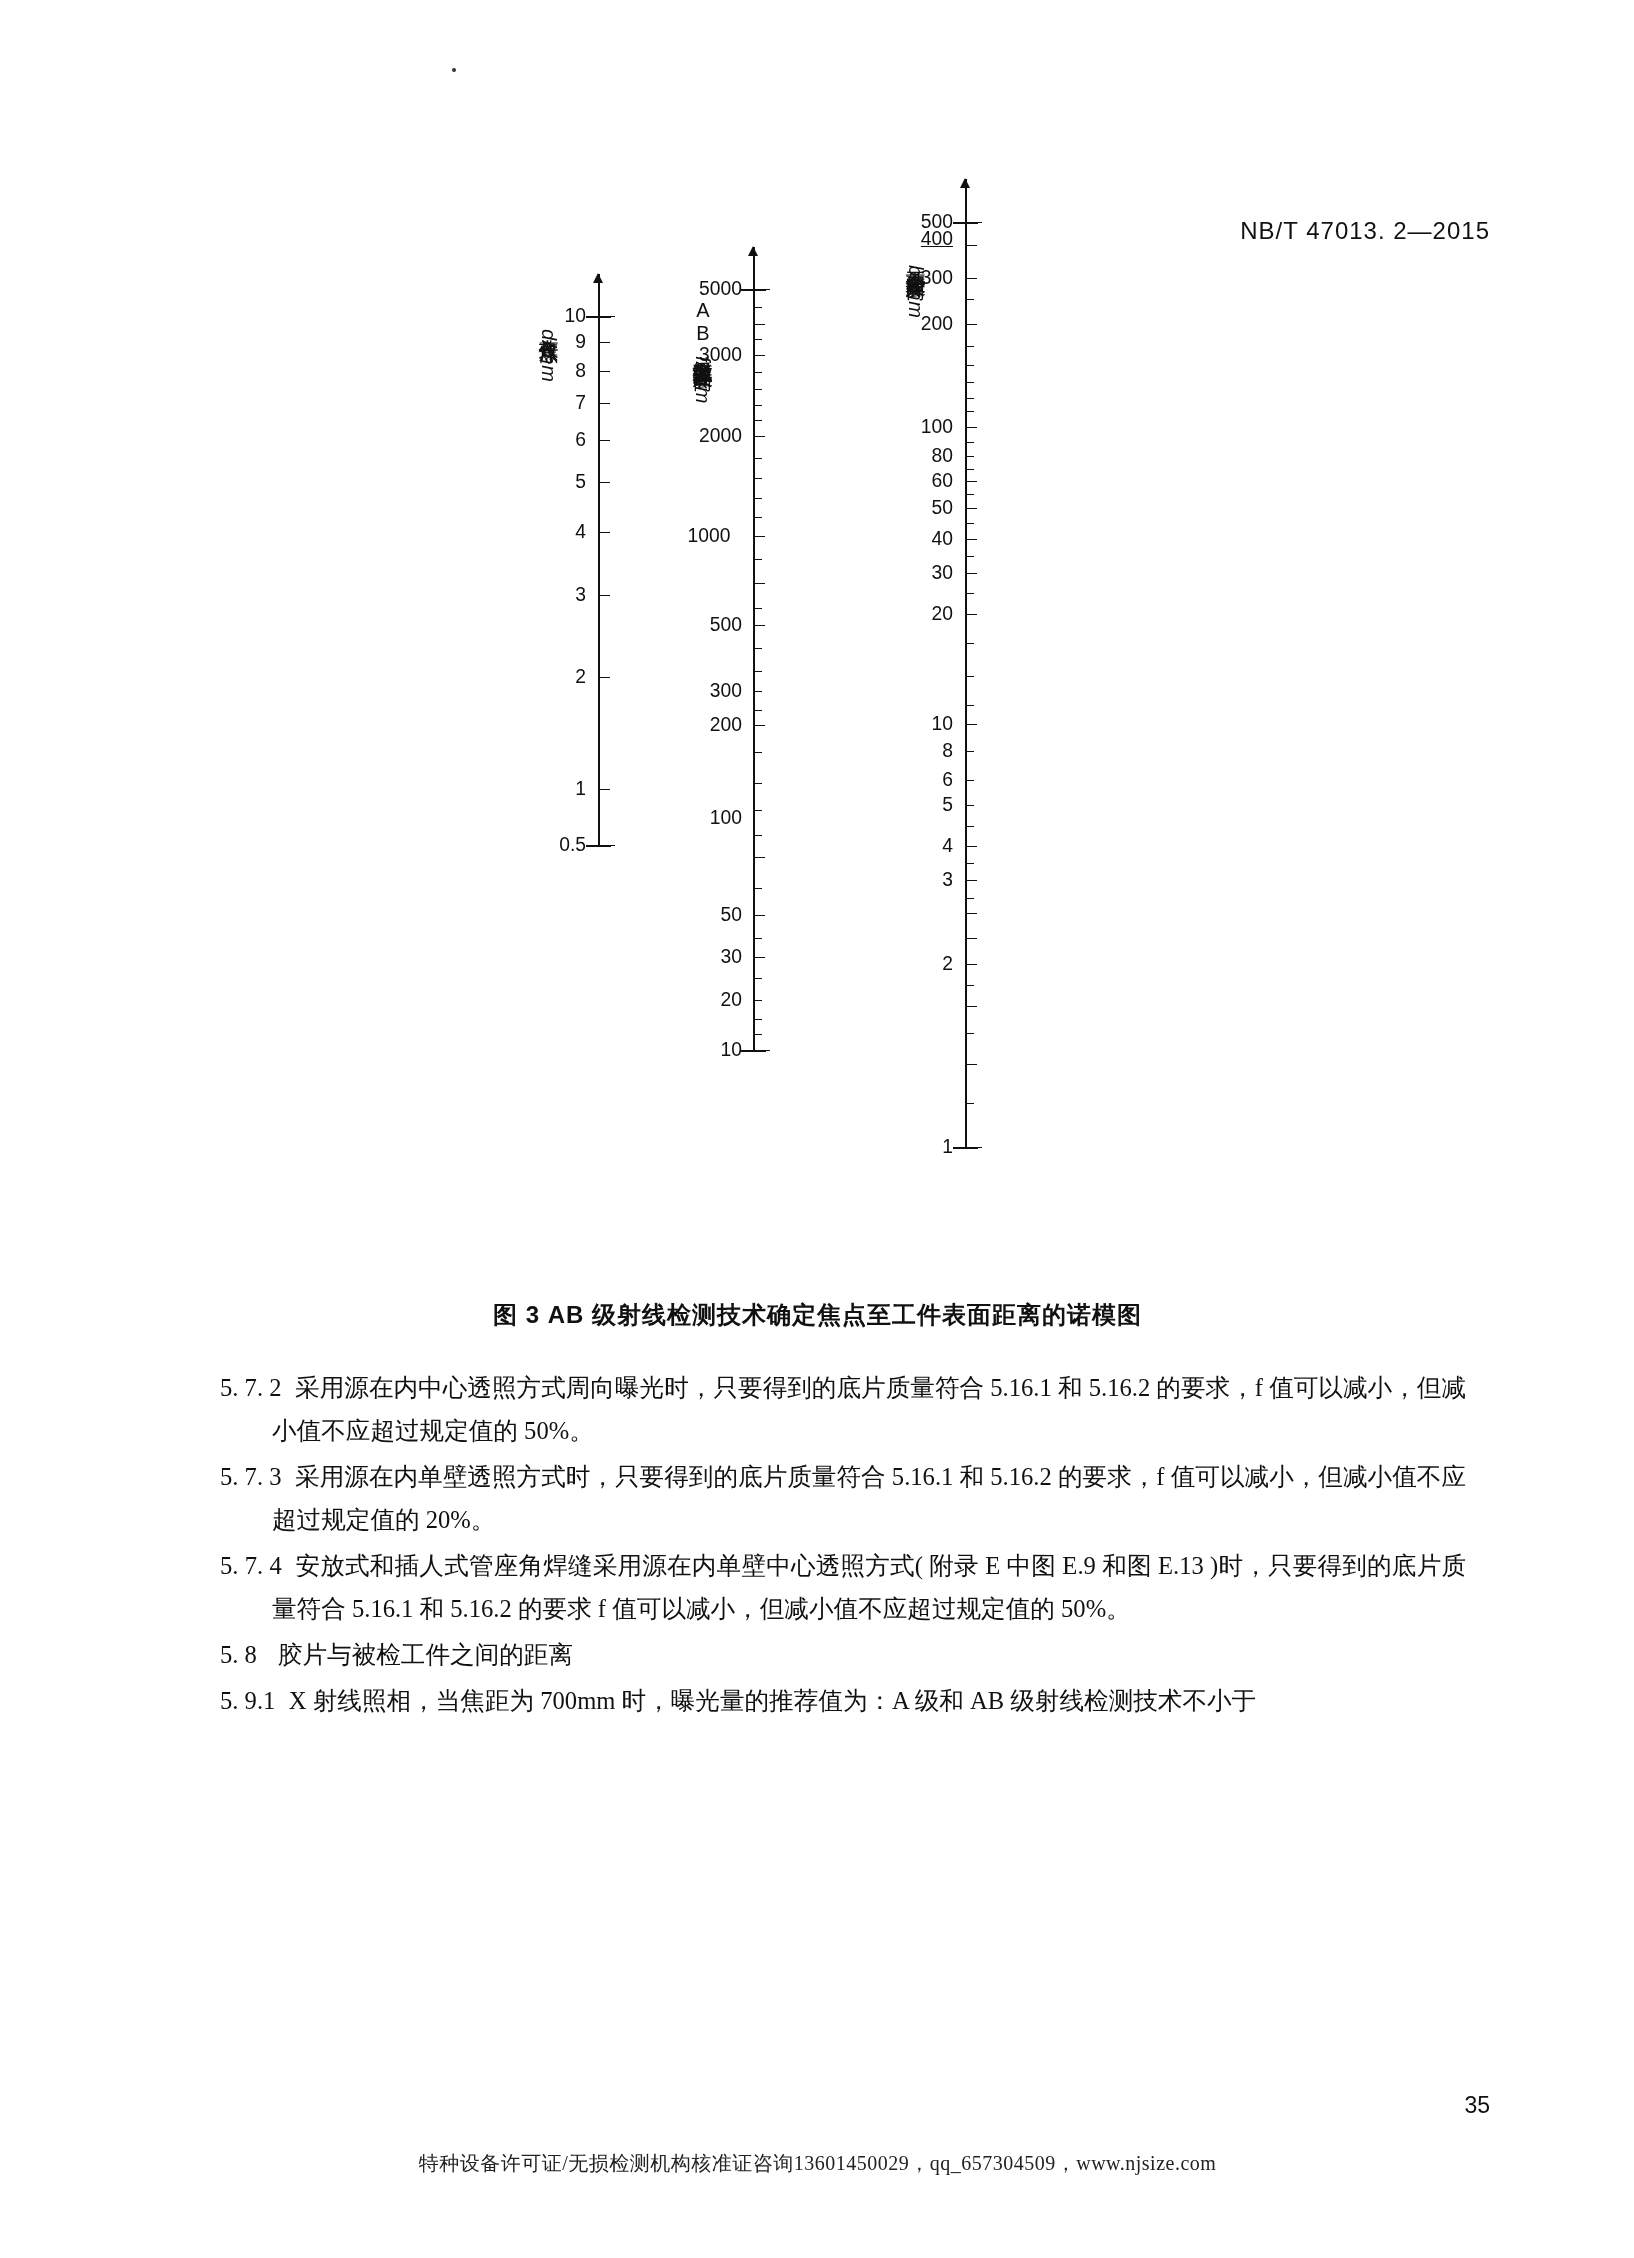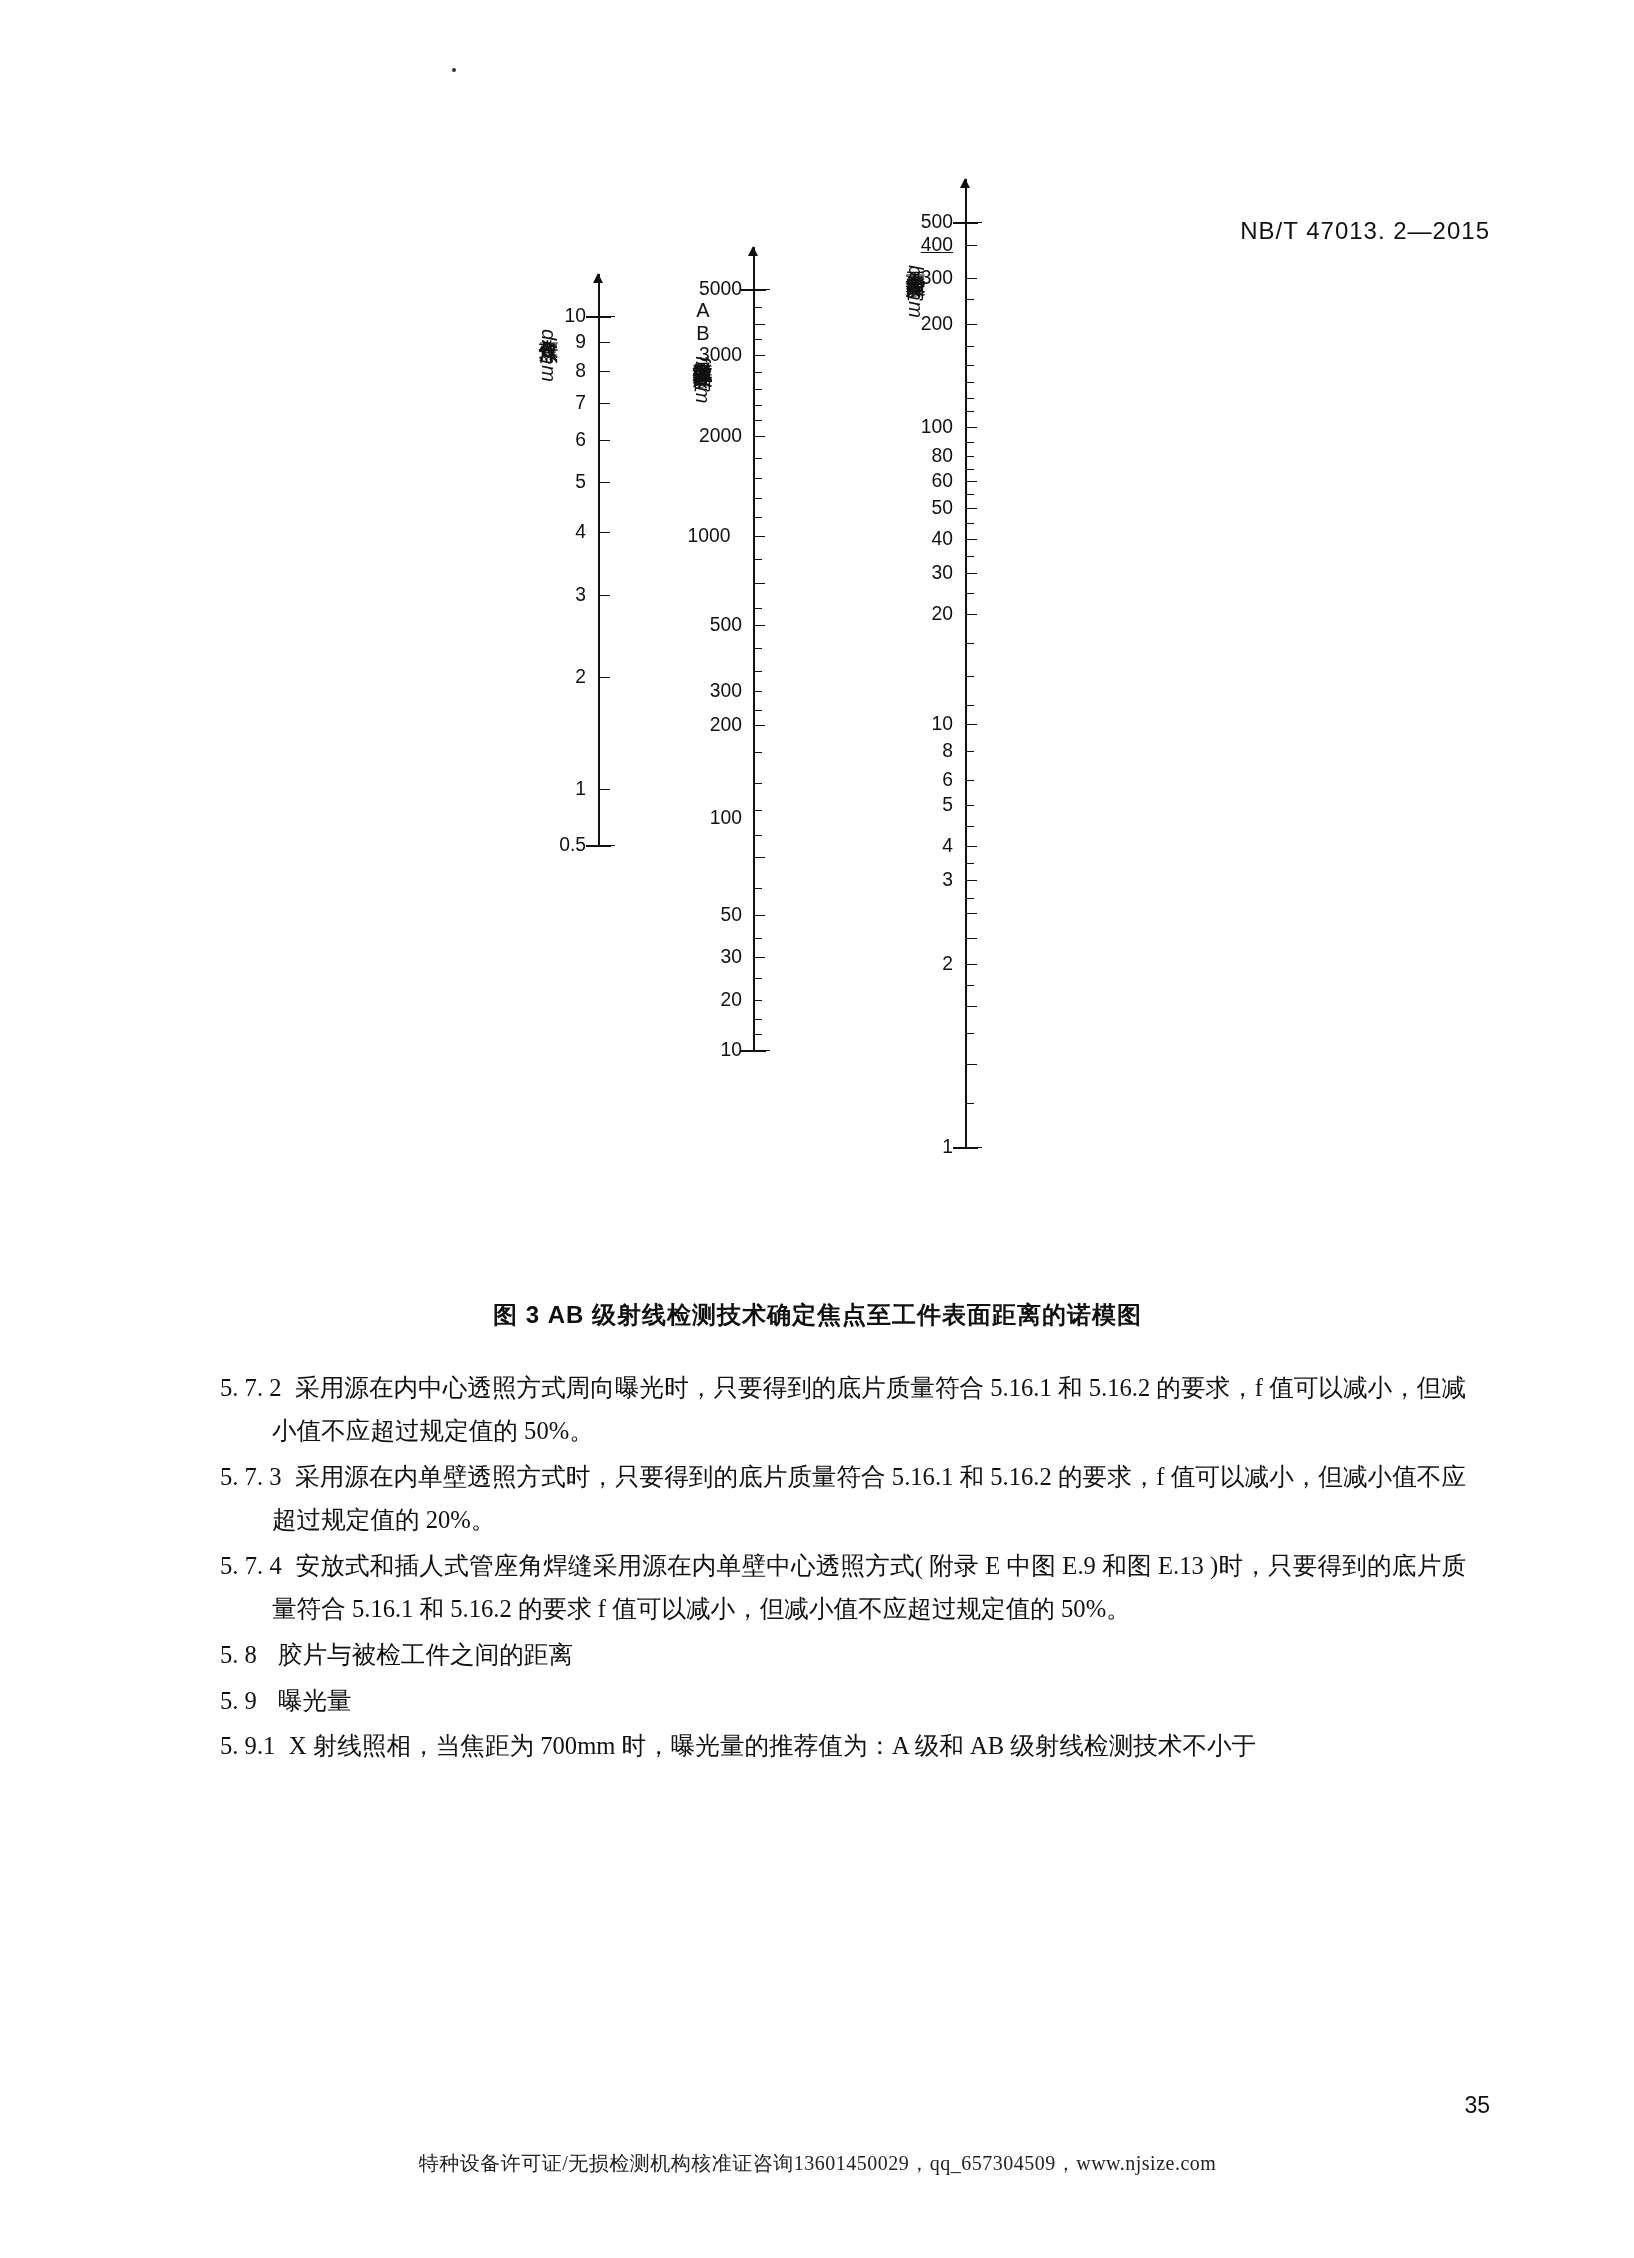--- a/index.html
+++ b/index.html
@@ -293,21 +293,21 @@
       <div class="tick mid" style="top:716px;"></div>
       <div class="tick mid" style="top:742px;"></div>
       <div class="tick minor" style="top:763px;"></div>
       <div class="tick mid" style="top:784px;"></div>
       <div class="tick minor" style="top:811px;"></div>
       <div class="tick mid" style="top:842px;"></div>
       <div class="tick minor" style="top:881px;"></div>
       <div class="tick major" style="top:925px;"></div>
 
       <div class="ticklabel" style="left:-68px;top:0px;width:56px;">500</div>
-      <div class="ticklabel" style="left:-68px;top:23px;width:56px;text-decoration:underline;">400</div>
+      <div class="ticklabel" style="left:-68px;top:17px;width:56px;text-decoration:underline;">400</div>
       <div class="ticklabel" style="left:-68px;top:56px;width:56px;">300</div>
       <div class="ticklabel" style="left:-68px;top:102px;width:56px;">200</div>
       <div class="ticklabel" style="left:-68px;top:205px;width:56px;">100</div>
       <div class="ticklabel" style="left:-68px;top:234px;width:56px;">80</div>
       <div class="ticklabel" style="left:-68px;top:259px;width:56px;">60</div>
       <div class="ticklabel" style="left:-68px;top:286px;width:56px;">50</div>
       <div class="ticklabel" style="left:-68px;top:317px;width:56px;">40</div>
       <div class="ticklabel" style="left:-68px;top:351px;width:56px;">30</div>
       <div class="ticklabel" style="left:-68px;top:392px;width:56px;">20</div>
       <div class="ticklabel" style="left:-68px;top:502px;width:56px;">10</div>
@@ -342,23 +342,20 @@
       <span class="num">5. 7. 4</span><span>安放式和插人式管座角焊缝采用源在内单壁中心透照方式( 附录 E 中图 E.9 和图 E.13 )时，只要得到的底片质量符合 5.16.1 和 5.16.2 的要求 f 值可以减小，但减小值不应超过规定值的 50%。</span>
     </p>
 
 
 
     <p class="heading">
       <span class="num">5. 8</span><span>胶片与被检工件之间的距离</span>
     </p>
 
 
-    <p class="heading">
-      <span class="num">5. 9</span><span>曝光量</span>
-    </p>
 
     <p class="para indent-hang">
       <span class="num">5. 9.1</span><span>X 射线照相，当焦距为 700mm 时，曝光量的推荐值为：A 级和 AB 级射线检测技术不小于</span>
     </p>
 
   </div>
 
   <div class="page-number">35</div>
   <div class="footer-note">特种设备许可证/无损检测机构核准证咨询13601450029，qq_657304509，www.njsize.com</div>
 

